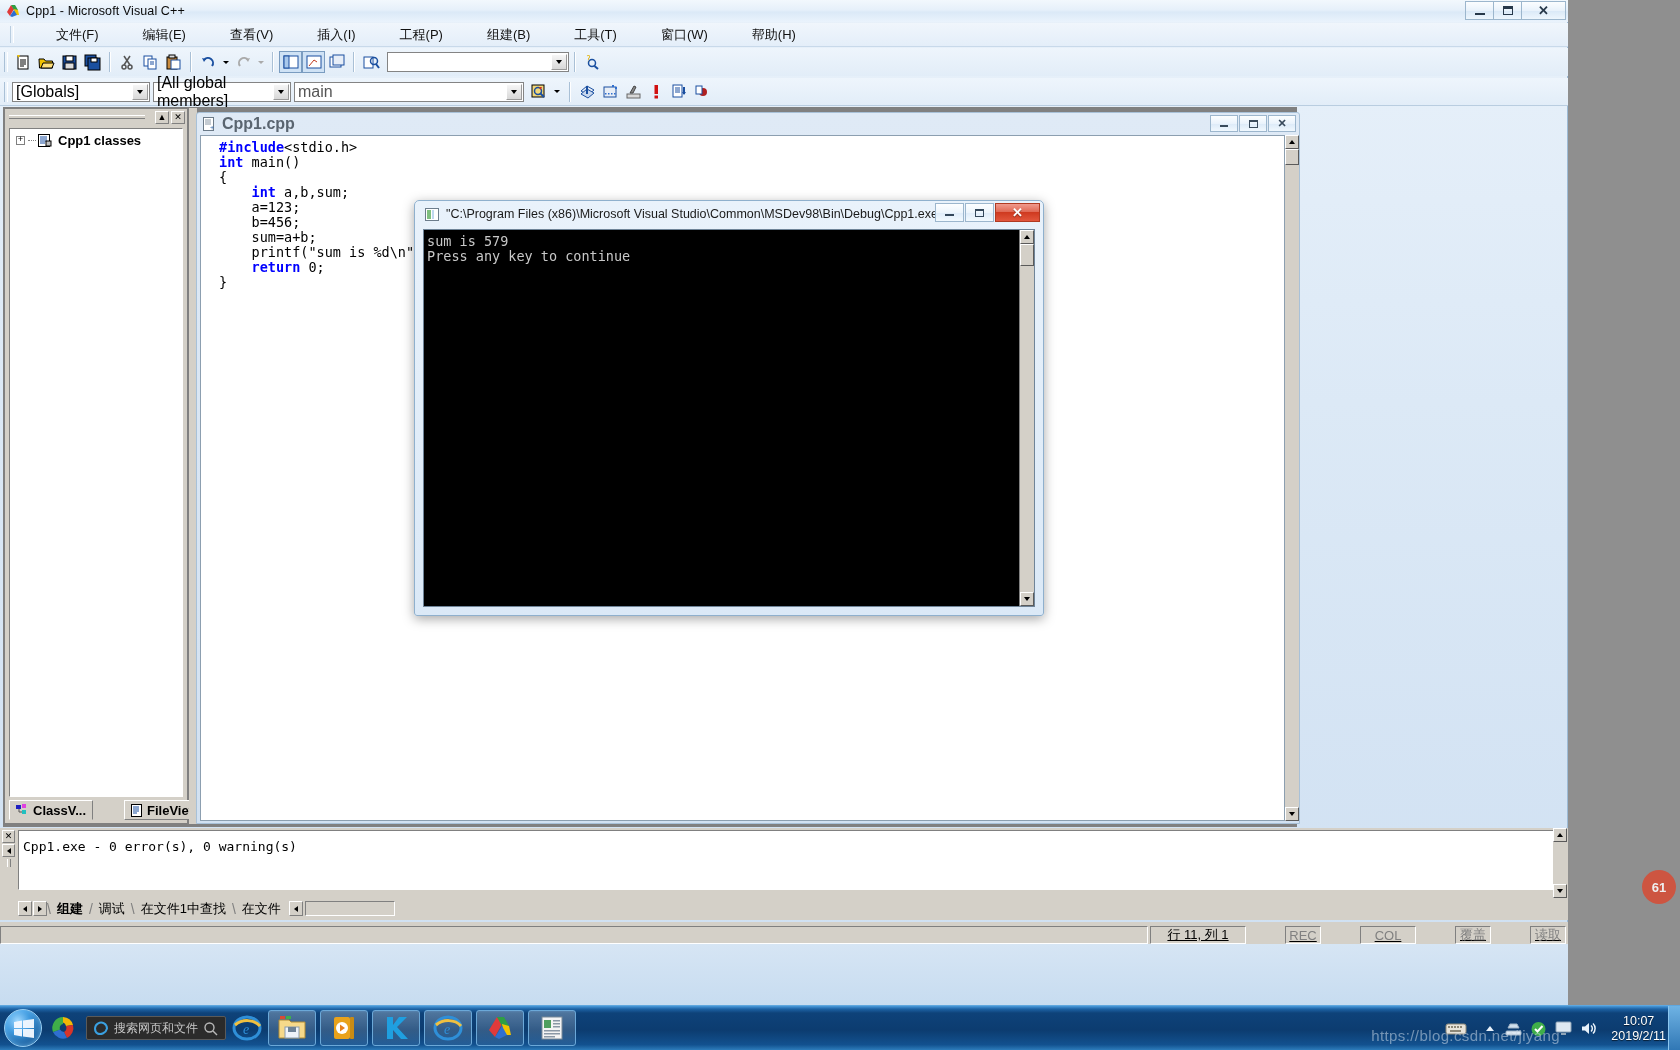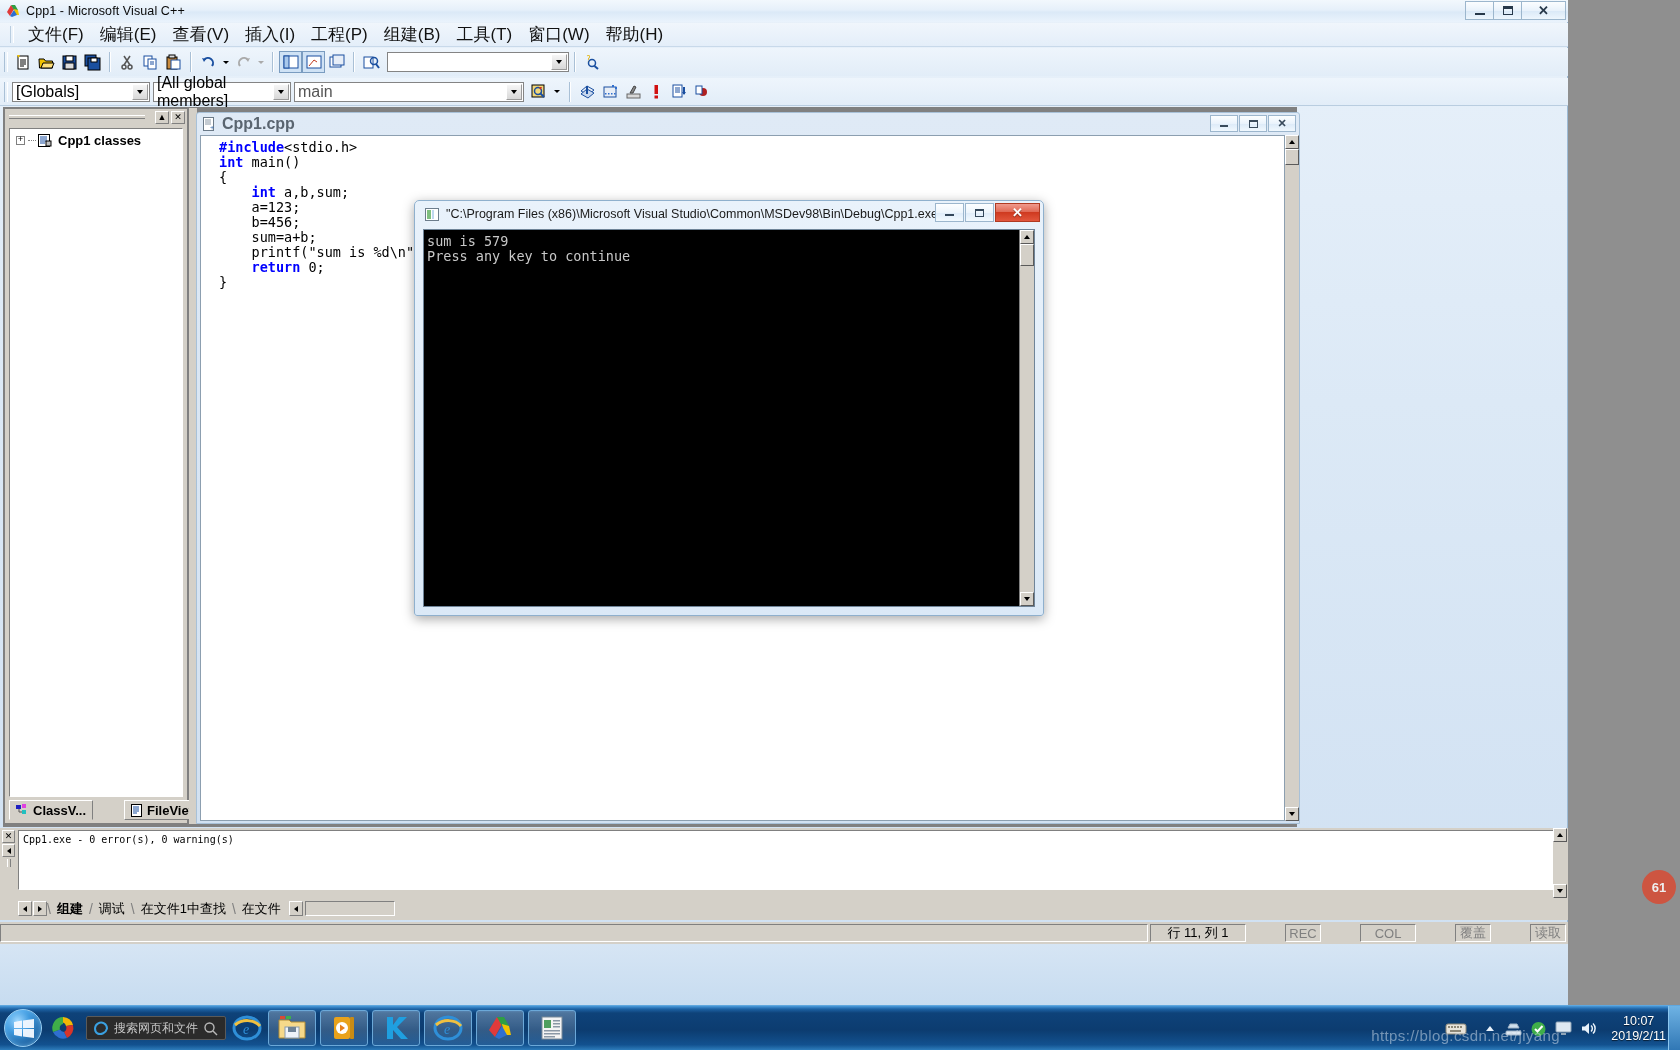--- a/index.html
+++ b/index.html
@@ -55,22 +55,23 @@
 
   
   .menubar {
     position: absolute; left: 0; top: 23px; width: 1568px; height: 24px;
     background: linear-gradient(to bottom,#f0f6fc 0%, #e4eef9 100%);
     display: flex; align-items: center; padding-left: 10px;
     border-bottom: 1px solid #c8d9ea;
   }
   .menubar .grip { width: 4px; height: 17px; border-left: 1px solid #b9cde0; border-right: 1px solid #fff; margin-right: 6px;}
   .menu-item {
-    font-size: 17px; color: #111; padding: 2px 8px; white-space: nowrap;
+    font-size: 13px; color: #111; padding: 2px 8px; white-space: nowrap;
     font-family: "Liberation Sans", sans-serif;
+    margin-left: 28px;
   }
 
   
   .toolbar-row {
     position: absolute; left: 0; width: 1568px; height: 28px;
     background: linear-gradient(to bottom,#eef5fc 0%, #e2edf8 100%);
     display: flex; align-items: center;
   }
   .toolbar-row.r1 { top: 48px; }
   .toolbar-row.r2 { top: 78px; border-bottom: 1px solid #b9cde0; }
@@ -254,21 +255,21 @@
     display: flex; align-items: center; justify-content: center;
     font-size: 9px; line-height: 1; margin-bottom: 1px;
   }
   .out-body {
     position: absolute; left: 18px; top: 2px; right: 2px; height: 60px;
     background: #fff; border: 1px solid; border-color: #808080 #fff #fff #808080;
     overflow: hidden;
   }
   .out-text {
     font-family: "DejaVu Sans Mono","Liberation Mono", monospace;
-    font-size: 10px; line-height: 16px; padding: 1px 0 0 4px; color: #000; white-space: pre;
+    font-size: 13px; line-height: 16px; padding: 8px 0 0 4px; color: #000; white-space: pre;
   }
   .out-tabs {
     position: absolute; left: 18px; bottom: 2px; height: 19px; display: flex; align-items: center;
   }
   .tabscroll {
     width: 14px; height: 15px; background: #d4d0c8;
     border: 1px solid; border-color: #fff #808080 #808080 #fff;
     display: flex; align-items: center; justify-content: center;
   }
   .out-tab {
@@ -277,21 +278,21 @@
   }
   .out-tab.active { font-weight: bold; }
   .tab-slash { color: #808080; font-size: 14px; }
   .out-vscroll-right {
     position: absolute; right: 0; top: 0; width: 15px; bottom: 22px; background: #d4d0c8;
   }
 
   
   .statusbar {
     position: absolute; left: 0; top: 922px; width: 1568px; height: 22px;
-    background: #d4d0c8; display: flex; align-items: center;
+    background: #d4d0c8; display: flex; align-items: flex-end; text-decoration: underline;
   }
   .sb-panel {
     height: 18px; border: 1px solid; border-color: #808080 #fff #fff #808080;
     display: flex; align-items: center; justify-content: center;
     font-size: 13px; color: #000; margin-left: 2px; padding: 0 4px;
   }
   .sb-panel.dim { color: #808080; margin-left: 39px; }
   .sb-main { flex: 1; margin-left: 0; }
 
   

